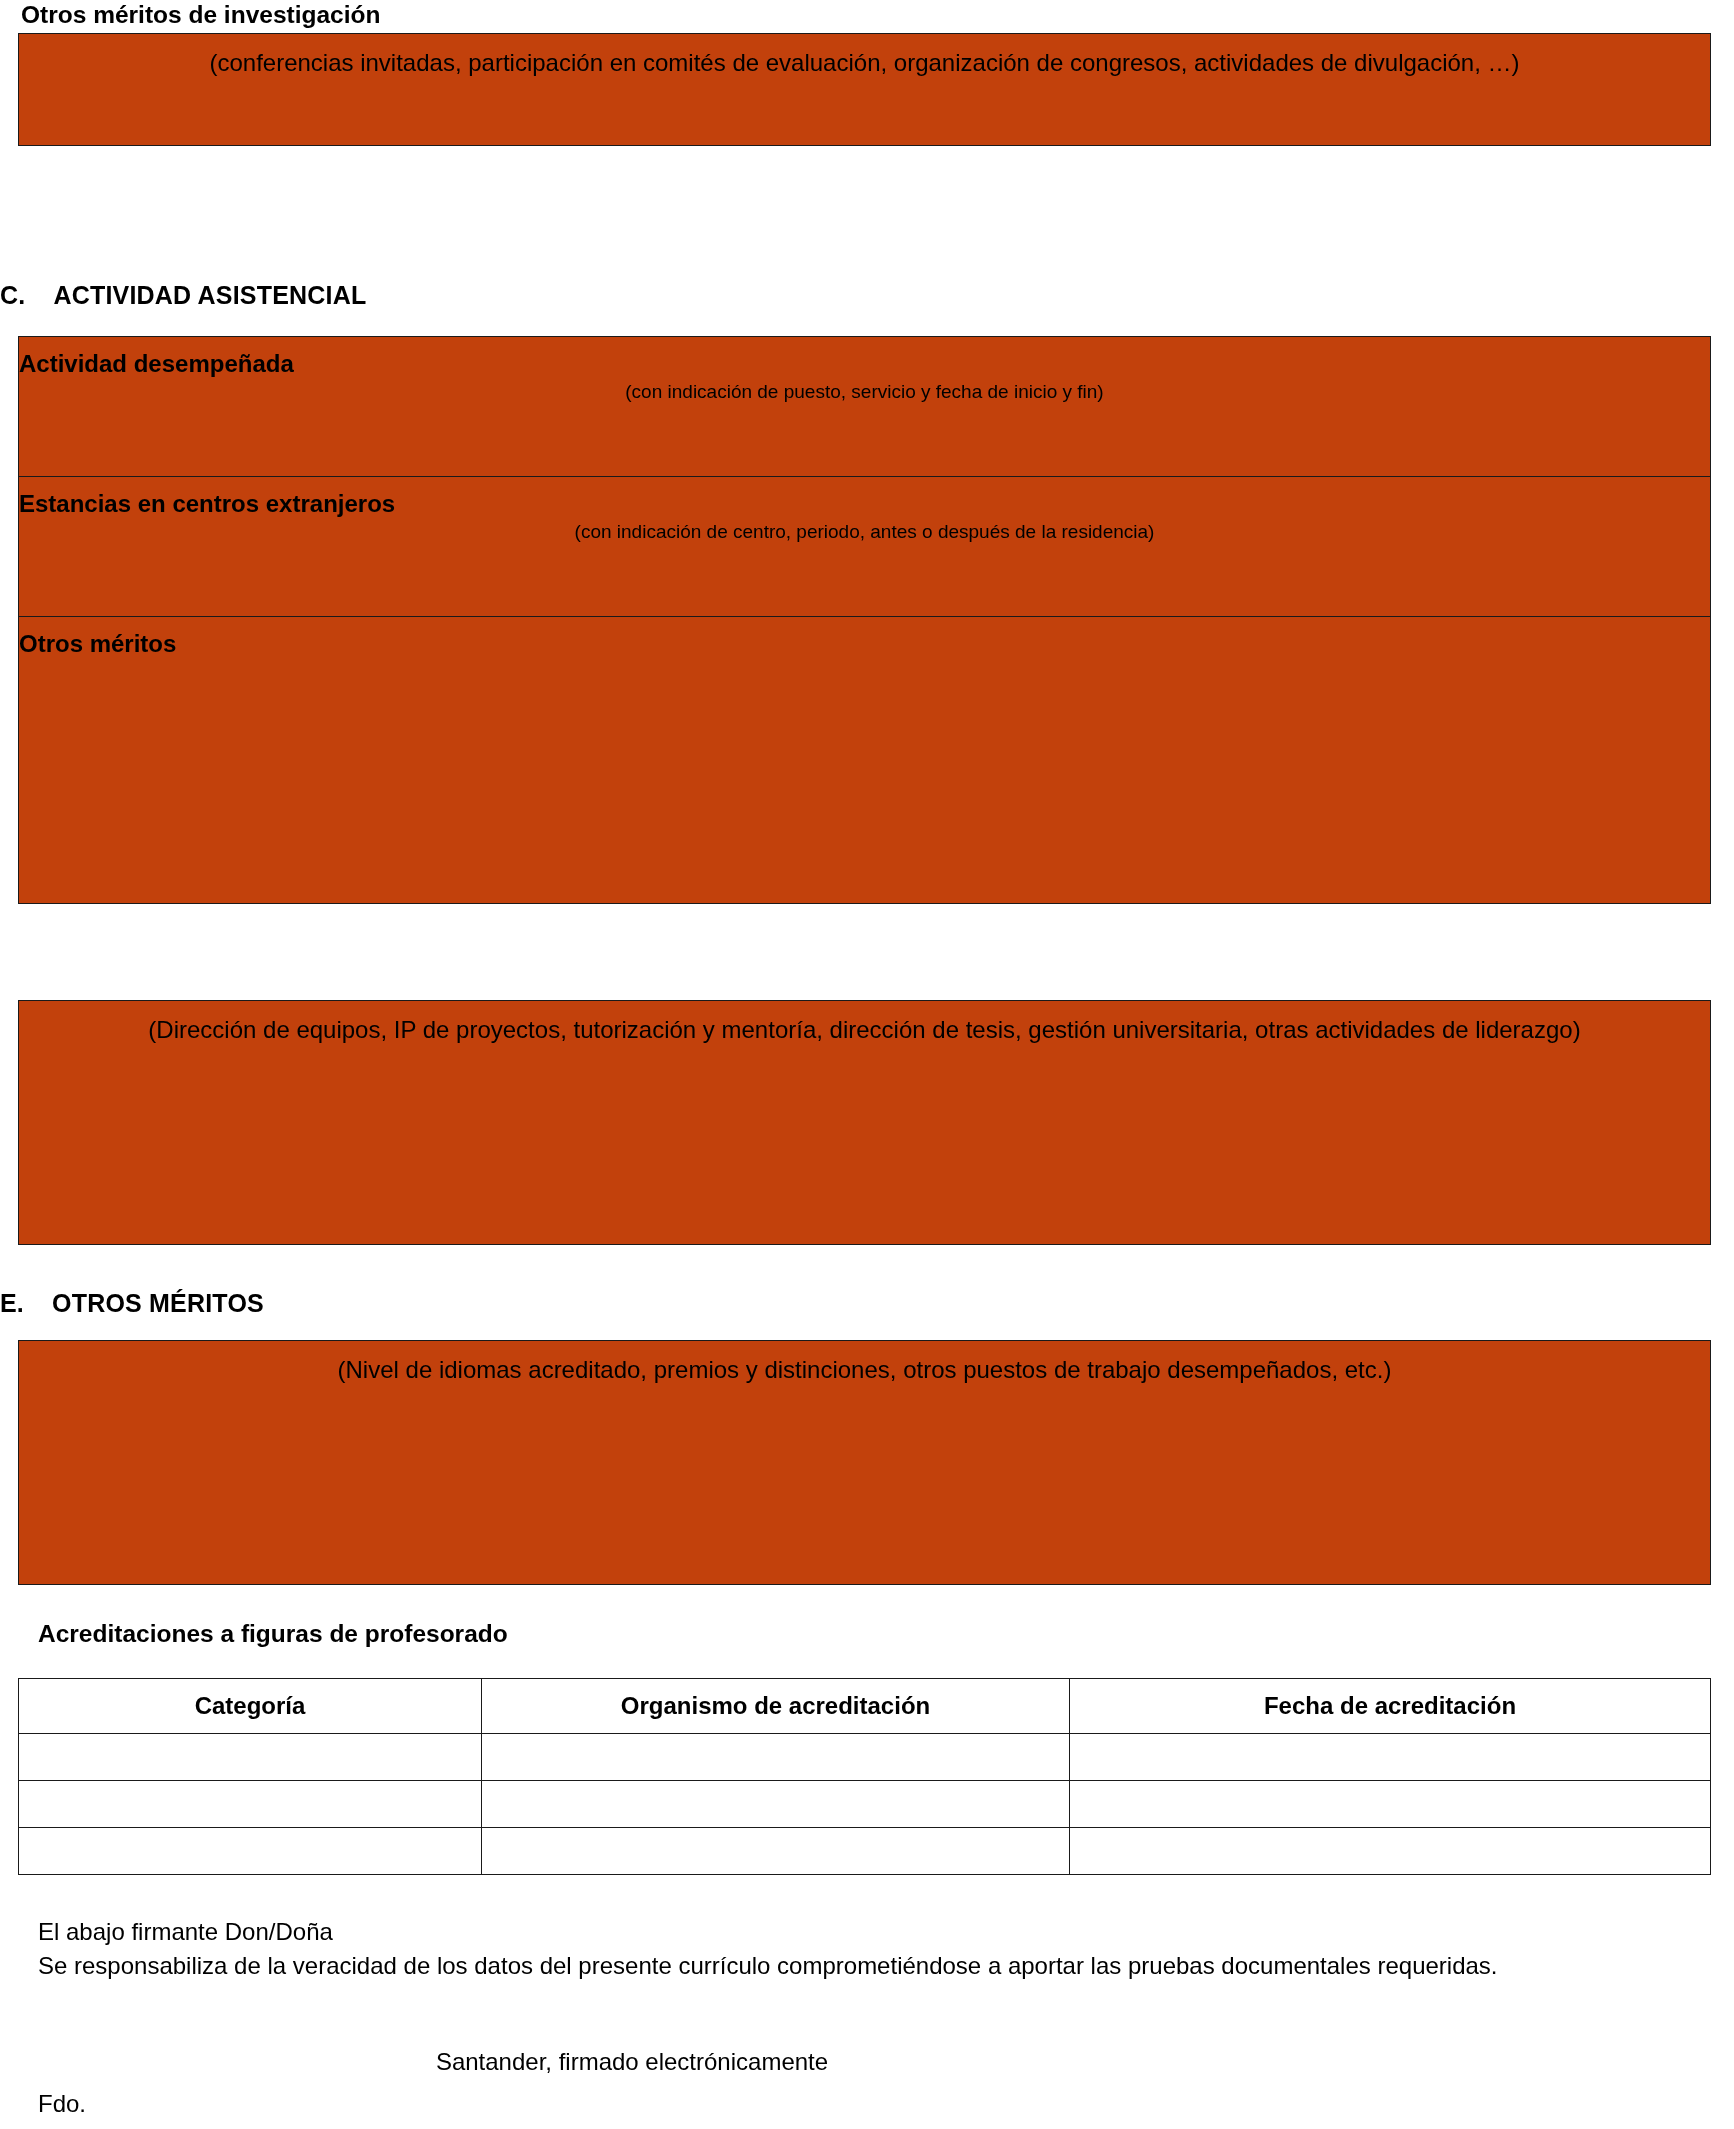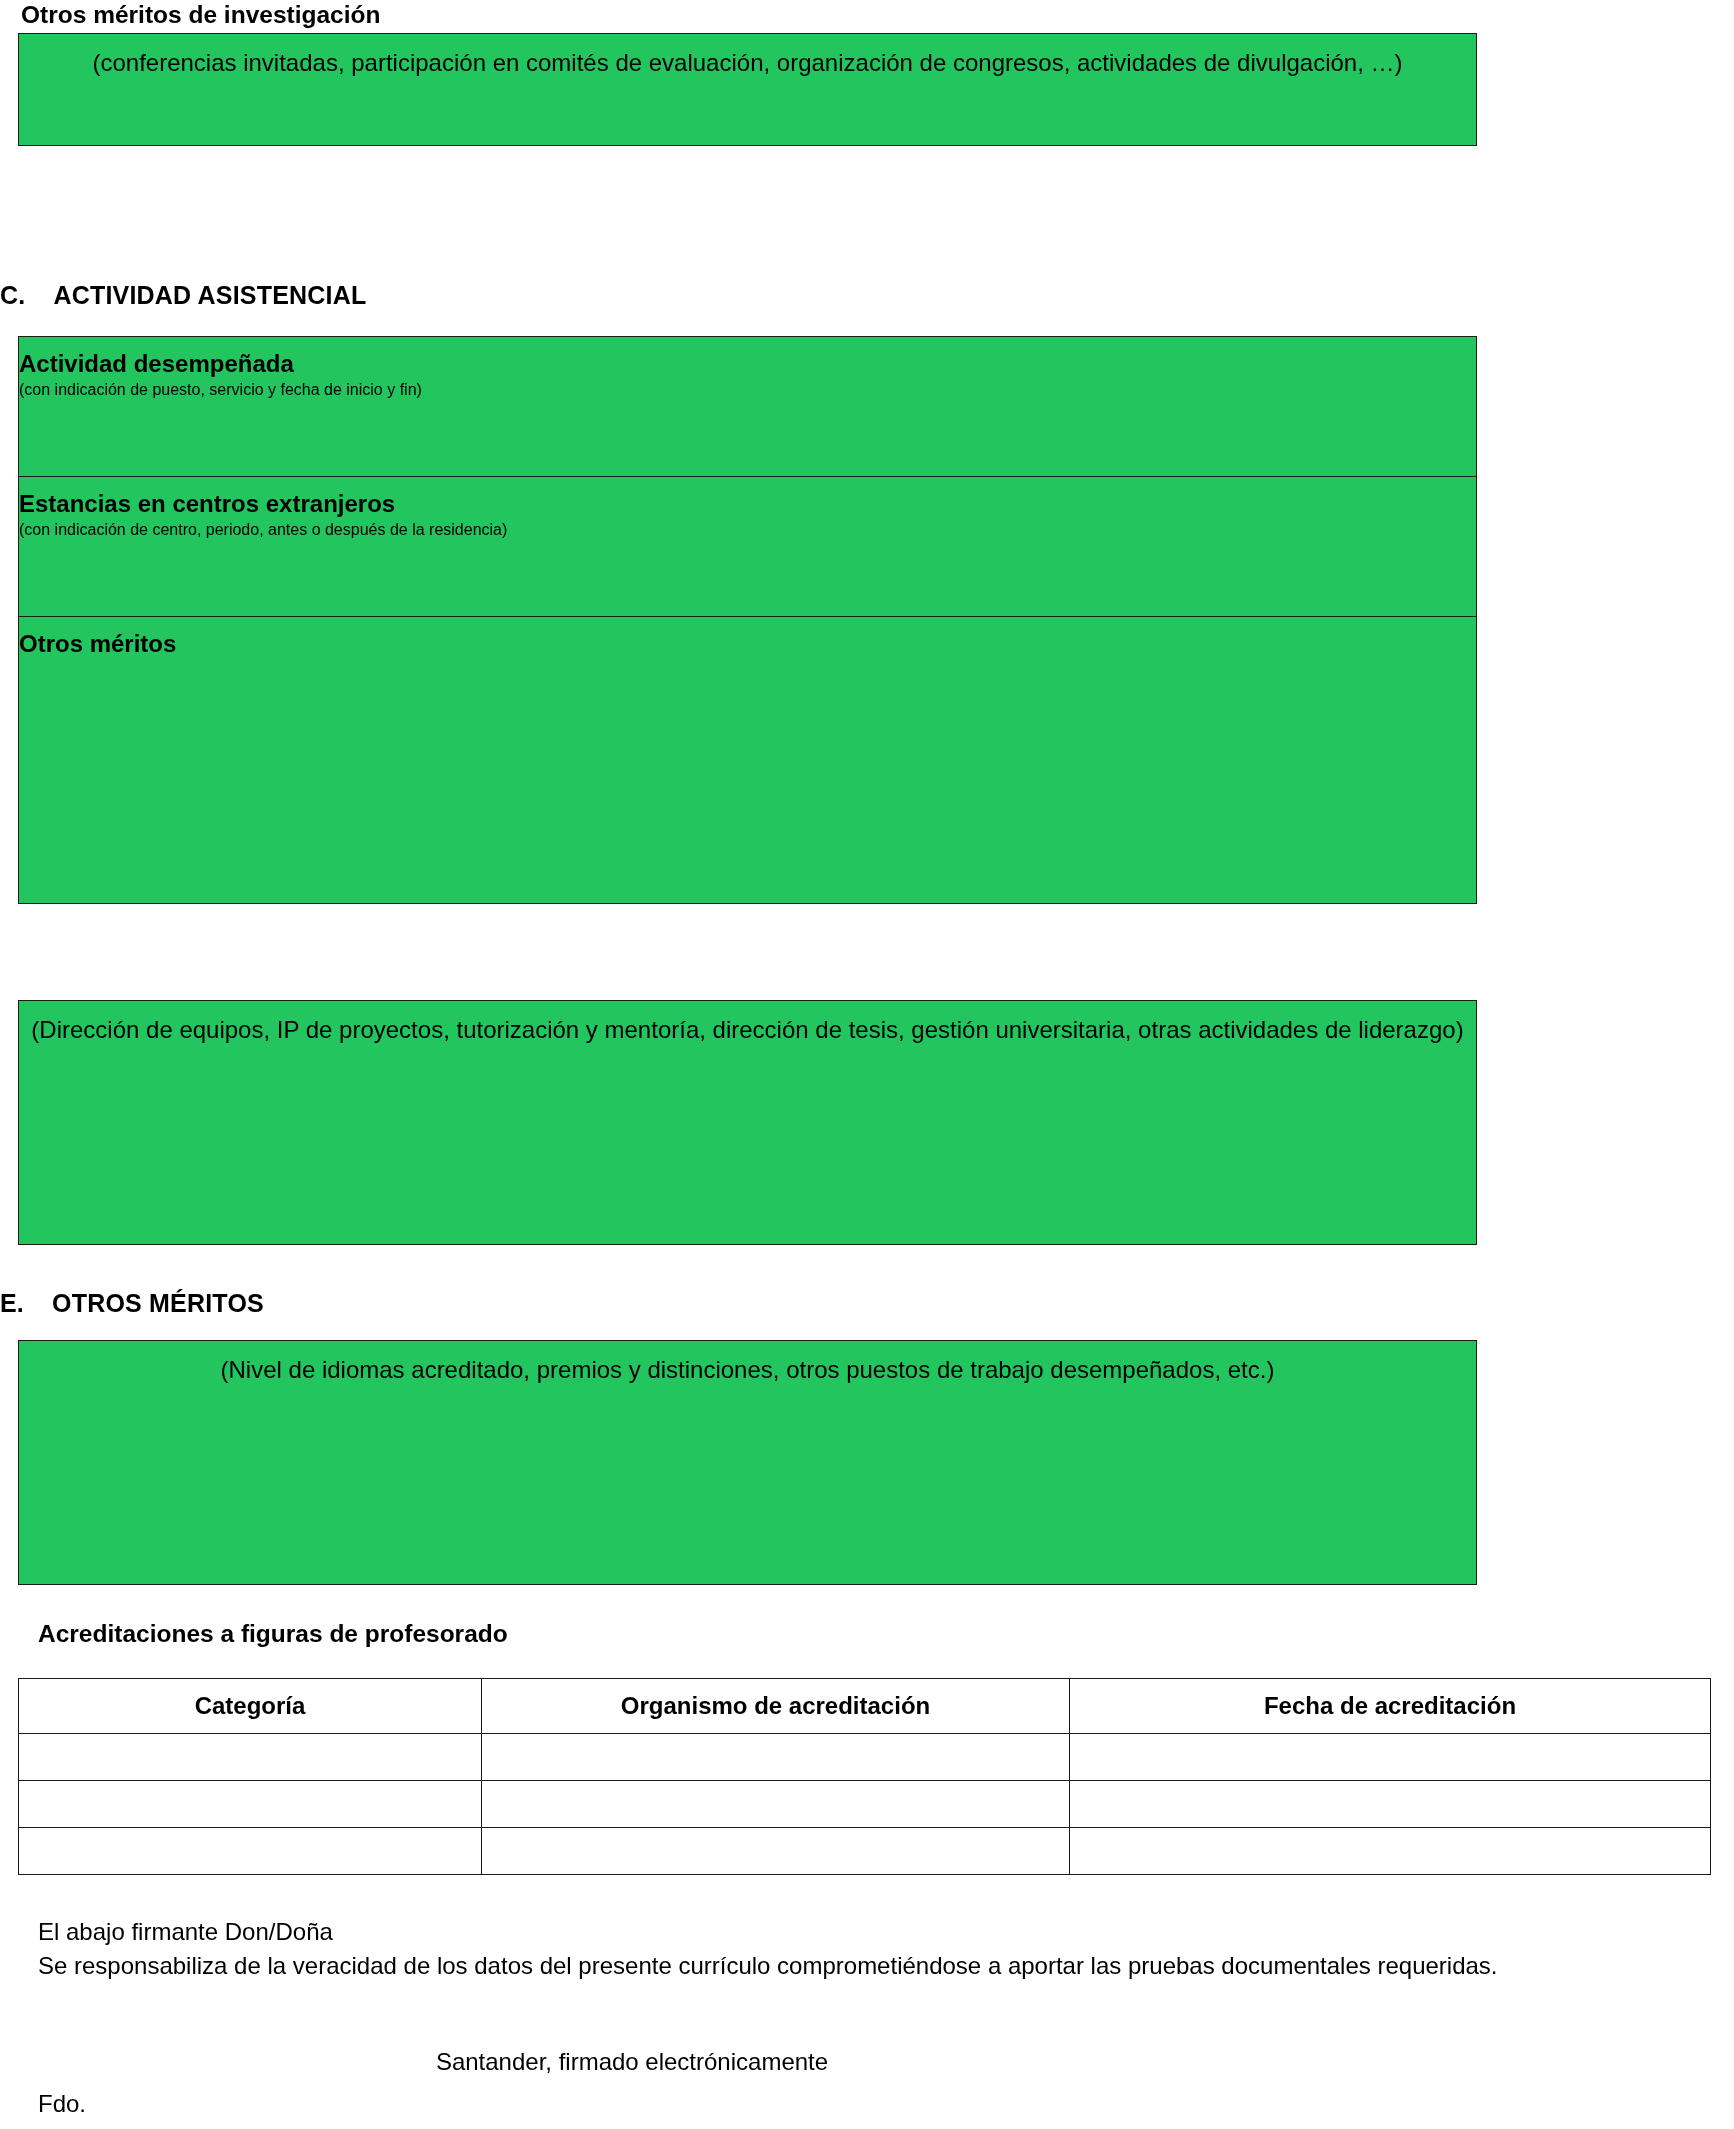--- a/index.html
+++ b/index.html
@@ -36,24 +36,24 @@
   }
   .section-title .lead {
     display: inline-block;
     margin-right: 28px;
   }
 
   
   .box {
     position: absolute;
     left: 18px;
-    width: 1459px;
+    width: 1693px;
     box-sizing: border-box;
     border: 1.6px solid #1a1a1a;
-    background: #22c55e;
+    background: #c2410c;
   }
   .subbox {
     box-sizing: border-box;
     border-bottom: 1.6px solid #1a1a1a;
     position: relative;
   }
   .subbox.last { border-bottom: none; }
 
   .box-note {
     font-size: 24px;
@@ -62,21 +62,22 @@
   }
   .center { text-align: center; }
 
   .field-title {
     font-weight: bold;
     font-size: 24px;
     line-height: 1.3;
     padding-top: 11.4px;
   }
   .field-sub {
-    font-size: 16px;
+    text-align: center;
+    font-size: 19px;
     line-height: 1.3;
   }
 
   
   .acc-table {
     position: absolute;
     left: 18px;
     width: 1693px;
     border-collapse: collapse;
     table-layout: fixed;

